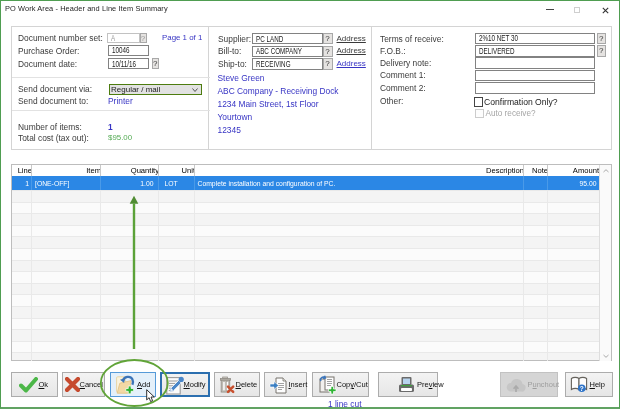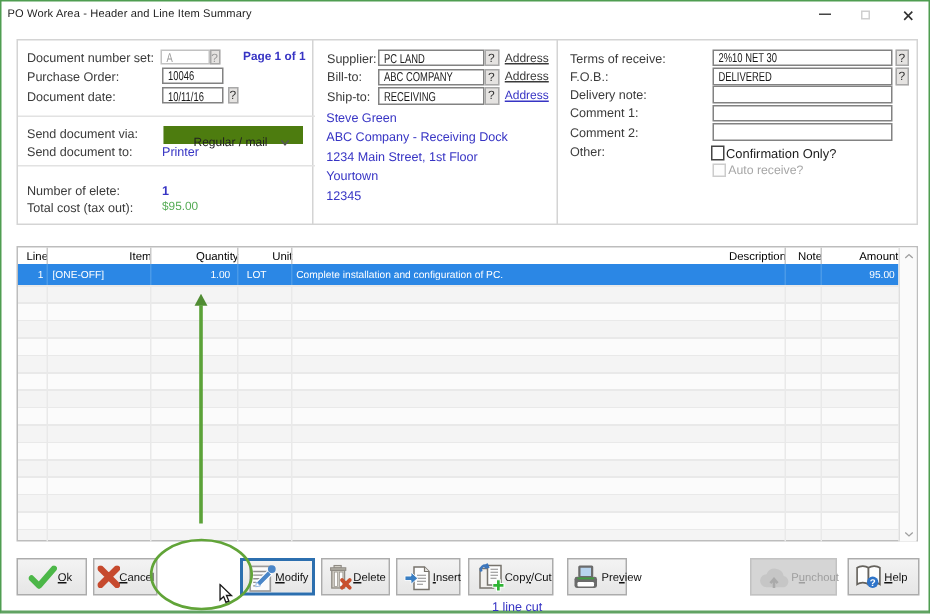--- a/index.html
+++ b/index.html
@@ -32,36 +32,36 @@
   <div class="abs" style="left:206.5px;top:24.5px;width:1px;height:124px;background:#d4d4d4"></div>
   <div class="abs" style="left:369.5px;top:24.5px;width:1px;height:124px;background:#d4d4d4"></div>
   <div class="abs" style="left:11px;top:76px;width:197.5px;height:1px;background:#e2e2e2"></div>
   <div class="abs" style="left:11px;top:109px;width:197.5px;height:1px;background:#e2e2e2"></div>
 
   <div class="lbl" style="left:17px;top:31.5px">Document number set:</div>
   <div class="lbl" style="left:17px;top:44.5px">Purchase Order:</div>
   <div class="lbl" style="left:17px;top:57.7px">Document date:</div>
   <div class="lbl" style="left:17px;top:83px">Send document via:</div>
   <div class="lbl" style="left:17px;top:95px">Send document to:</div>
-  <div class="lbl" style="left:17px;top:120.5px">Number of elete:</div>
+  <div class="lbl" style="left:17px;top:120.5px">Number of items:</div>
   <div class="lbl" style="left:17px;top:132px">Total cost (tax out):</div>
 
   <div class="inp" style="left:105.5px;top:31.5px;width:33px;height:10px;border-color:#c2c2c2;color:#9a9a9a">
       <i>A</i>
     </div>
   <div class="qbtn" style="left:138.5px;top:31.5px;width:7px;height:10px;line-height:9px;color:#9a9a9a">?</div>
-  <div class="lbl blue" style="left:161px;top:32px;font-weight:bold;font-size:7.9px">Page 1 of 1</div>
+  <div class="lbl blue" style="left:161px;top:32px;font-weight:normal;font-size:7.9px">Page 1 of 1</div>
   <div class="inp" style="left:106.5px;top:43.5px;width:41.5px;height:11.5px">
       <i>10046</i>
     </div>
   <div class="inp" style="left:106.5px;top:57px;width:41.5px;height:11.3px">
       <i>10/11/16</i>
     </div>
   <div class="qbtn" style="left:150.5px;top:57px;width:7.5px;height:11.3px;line-height:10px">?</div>
-  <div class="abs" style="left:108px;top:82.5px;width:93px;height:11.5px;background:#e2e2e2;border:6px solid #4d7c0f;font-size:8px;color:#222;line-height:10px;padding-left:14px">Regular / mail
+  <div class="abs" style="left:108px;top:82.5px;width:93px;height:11.5px;background:#e2e2e2;border:1px solid #4d7c0f;font-size:8px;color:#222;line-height:10px;padding-left:1px">Regular / mail
     <svg class="abs" style="right:3px;top:3px" width="6" height="5" viewBox="0 0 6 5">
         <path d="M0.5,0.5 L3,3.5 L5.5,0.5" fill="none" stroke="#555" stroke-width="1"></path>
       </svg>
   </div>
   <div class="lbl blue" style="left:107px;top:95px">Printer</div>
   <div class="lbl blue" style="left:107px;top:120.5px;font-weight:bold">1</div>
   <div class="lbl" style="left:107px;top:132px;color:#55ab55;font-size:7.9px">$95.00</div>
 
   <div class="lbl" style="left:217px;top:32.6px">Supplier:</div>
   <div class="lbl" style="left:217px;top:45.3px">Bill-to:</div>
@@ -163,20 +163,30 @@
         <path d="M2,2 L13,13 M13,2 L2,13" fill="none" stroke="#c64a2e" stroke-width="4.2" stroke-linecap="round"></path>
       </svg>
     <span style="margin-left:0px"><u>C</u>ancel</span>
   </div>
   <div class="btn" style="left:9.5px;width:47px;padding-left:7px">
     <svg width="19" height="16" viewBox="0 0 19 16">
         <path d="M2,8.5 L7,13.5 L17,2" fill="none" stroke="#4cb748" stroke-width="4" stroke-linecap="round" stroke-linejoin="round"></path>
       </svg>
     <span style="margin-left:1px"><u>O</u>k</span>
   </div>
+  <div class="btn" style="left:108.5px;width:46px;background:#e4f0fa;border-color:#559ad8;padding-left:5px">
+    <svg width="21" height="20" viewBox="0 0 21 20">
+      <rect x="0.6" y="1.8" width="8.6" height="15.6" rx="1" fill="#fbf3dc" stroke="#e8d5a5" stroke-width="1"></rect>
+      <path d="M1.2,18.2 L3.8,8.2 L15.2,5.6 L13.6,18.2 Z" fill="#f2d8a4" stroke="#e3c488" stroke-width="0.9"></path>
+      <path d="M7.2,5.6 C7.8,1.6 14.4,0.4 16.4,4.2 C17.3,6 17.2,7.8 16.4,9.8" fill="none" stroke="#3b74b8" stroke-width="2.3"></path>
+      <path d="M4.0,4.8 L9.0,3.0 L8.1,8.0 Z" fill="#3b74b8"></path>
+      <path d="M12.3,13.5 L12.3,11 L15.1,11 L15.1,13.5 L17.6,13.5 L17.6,16.3 L15.1,16.3 L15.1,18.8 L12.3,18.8 L12.3,16.3 L9.8,16.3 L9.8,13.5 Z" fill="#2eb32e" stroke="#fff" stroke-width="0.7"></path>
+    </svg>
+    <span style="margin-left:0.5px"><u>A</u>dd</span>
+  </div>
   <div class="btn" style="left:158.5px;width:50.5px;border:2px solid #2c6faf;padding-left:4px">
     <svg width="18" height="20" viewBox="0 0 18 20">
       <rect x="0.8" y="2.6" width="13.4" height="16.4" fill="#fbfbfb" stroke="#9a9a9a" stroke-width="1.1"></rect>
       <path d="M2.8,6 H12 M2.8,8.4 H12 M2.8,10.8 H12 M2.8,13.2 H8.5 M2.8,15.6 H7.5" stroke="#8e8e8e" stroke-width="0.9"></path>
       <path d="M12.6,5.4 L15.2,8 L7.6,15.6 L4.4,16.2 L5.0,13 Z" fill="#4a86c8" stroke="#fff" stroke-width="0.8"></path>
       <path d="M5.0,13 L4.4,16.2 L7.6,15.6 Z" fill="#fff" stroke="#88aede" stroke-width="0.6"></path>
       <circle cx="15.2" cy="4.4" r="2.6" fill="#4a86c8"></circle>
     </svg>
     <span style="margin-left:0"><u>M</u>odify</span>
   </div>
@@ -203,21 +213,21 @@
   <div class="btn" style="left:311px;width:57px;padding-left:3.5px">
     <svg width="20" height="20" viewBox="0 0 20 20">
       <rect x="3" y="4" width="9" height="13" fill="#f2f0ee" stroke="#77736c" stroke-width="1"></rect>
       <rect x="8" y="2" width="9" height="13" fill="#fdfdfd" stroke="#77736c" stroke-width="1"></rect>
       <path d="M10,4.5 H15 M10,6.5 H15 M10,8.5 H15 M10,10.5 H14" stroke="#8a8a8a" stroke-width="0.8"></path>
       <path d="M4,6 C2.5,3.5 5.5,1 8,2.5 M7.5,0.8 L8.3,3 L6,3.4" fill="none" stroke="#3d77bd" stroke-width="1.6"></path>
       <path d="M13,14.5 L15.5,14.5 L15.5,12 L18,12 L18,14.5 L20.5,14.5 L20.5,17 L18,17 L18,19.5 L15.5,19.5 L15.5,17 L13,17 Z" fill="#2fb434" stroke="#fff" stroke-width="0.7" transform="translate(-1.5,-0.5)"></path>
     </svg>
     <span style="margin-left:0">Cop<u>y</u>/Cut</span>
   </div>
-  <div class="btn" style="left:377px;width:40px;padding-left:3px">
+  <div class="btn" style="left:377px;width:60px;padding-left:19px">
     <svg width="17" height="17" viewBox="0 0 17 17">
       <rect x="3.5" y="1" width="10" height="8" rx="1" fill="#6b6b6b"></rect>
       <rect x="5" y="2.5" width="7" height="5.5" fill="#b8d4ee"></rect>
       <rect x="1" y="8.5" width="15" height="7.5" rx="1.6" fill="#6b6b6b"></rect>
       <rect x="3" y="9" width="11" height="1.2" fill="#3f9e3f"></rect>
       <rect x="3" y="12" width="11" height="3" rx="0.8" fill="#fff"></rect>
     </svg>
     <span style="margin-left:2px">Pre<u>v</u>iew</span>
   </div>
   <div class="btn" style="left:498.5px;width:58px;background:#d5d5d5;border-color:#c2c2c2;color:#9e9e9e;padding-left:5px">

